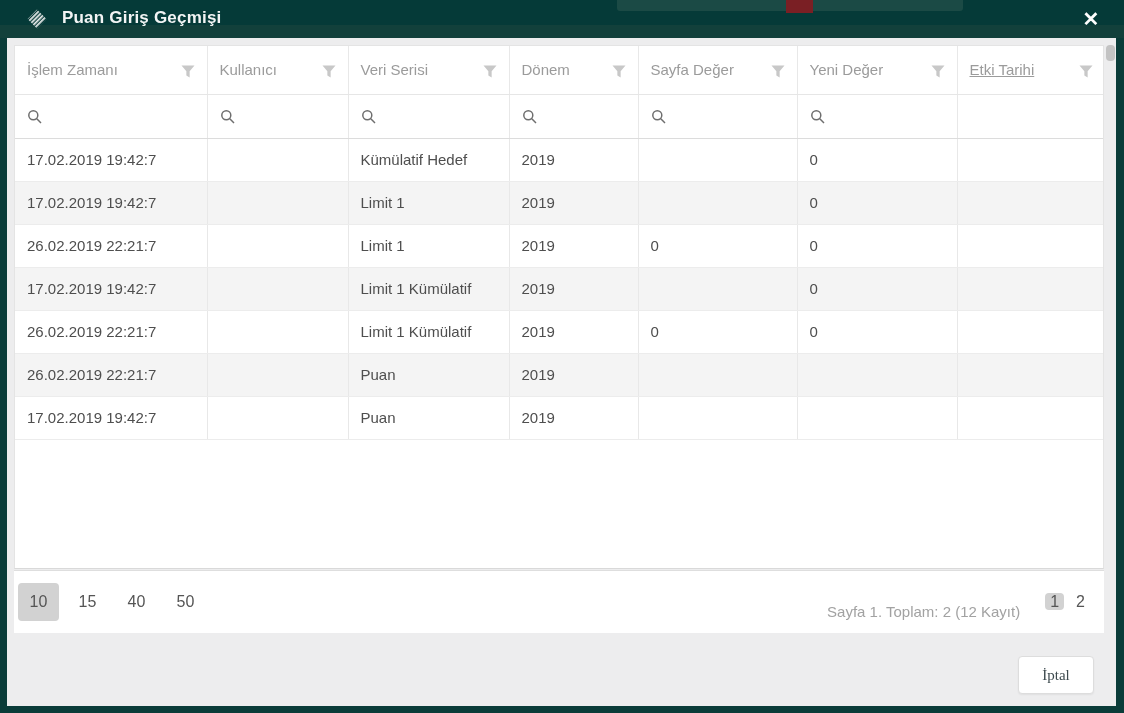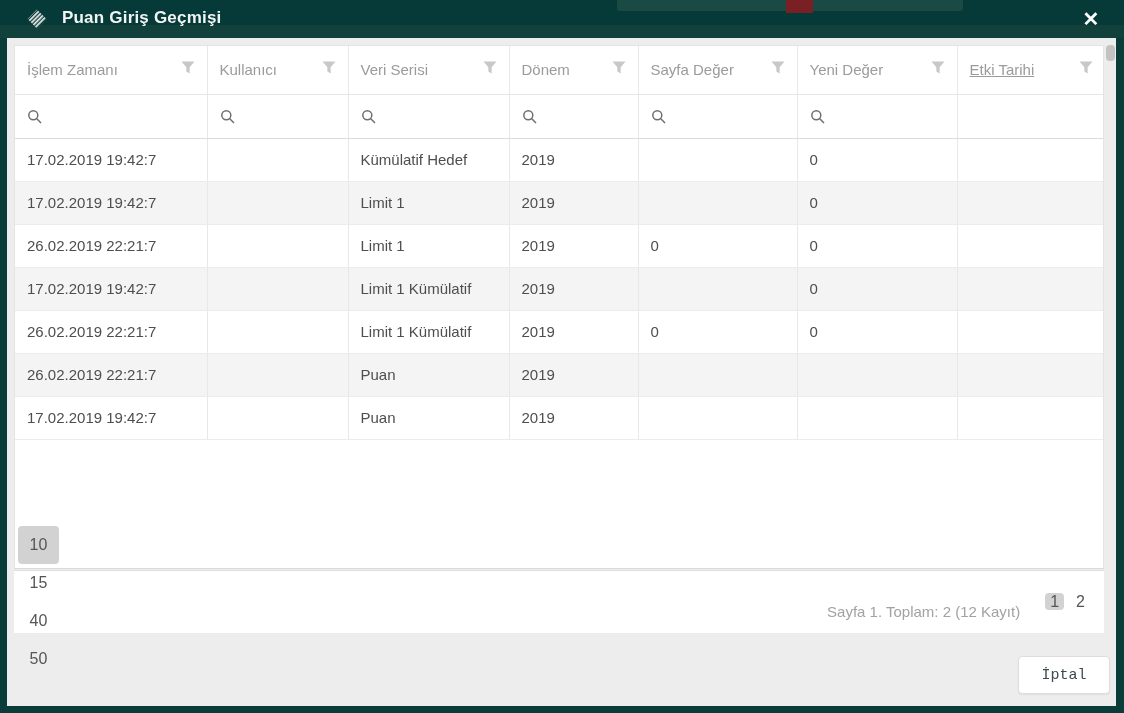--- a/index.html
+++ b/index.html
@@ -50,61 +50,61 @@
   table.grid { border-collapse: collapse; table-layout: fixed; width: 1089px; }
   .grid th, .grid td {
     border-right: 1px solid #e8e8e8; padding: 0 12px; overflow: hidden;
     white-space: nowrap; text-align: left; font-weight: normal;
   }
   .grid th:last-child, .grid td:last-child { border-right: none; text-decoration: underline; }
   .grid thead tr.hdr th {
     height: 48px; color: #9b9b9b; font-size: 15px; background: #ffffff;
     border-bottom: 1px solid #e6e6e6; cursor: pointer;
   }
-  .hdr-inner { display: flex; align-items: flex-start; justify-content: space-between; }
+  .hdr-inner { display: flex; align-items: flex-end; justify-content: space-between; }
   .funnel { flex: 0 0 auto; margin-left: 4px; cursor: pointer; }
   .grid thead tr.flt td {
     height: 44px; border-bottom: 1px solid #dcdcdc; background: #ffffff; cursor: text;
   }
   .grid tbody td { height: 43px; color: #4e4e4e; font-size: 15px; border-bottom: 1px solid #ececec; }
   .grid tbody tr:nth-child(even) td { background: #f4f4f4; }
 
   .scroll-thumb {
     position: absolute; left: 1106px; top: 45px; width: 9px; height: 16px;
     background: #c3c3c3; border-radius: 4px; cursor: grab;
   }
 
   
   .pager {
     position: absolute; left: 14px; top: 570px; width: 1090px; height: 63px;
     background: #ffffff; border-top: 1px solid #dedede;
     display: flex; align-items: center; justify-content: space-between;
     padding: 0 14px 0 4px;
   }
-  .page-sizes { display: flex; align-items: center; flex-direction: column; }
+  .page-sizes { display: flex; align-items: center; }
   .psize {
     min-width: 41px; height: 38px; line-height: 38px; text-align: center;
     color: #555555; font-size: 16px; border-radius: 4px; margin-right: 8px;
     cursor: pointer; padding: 0 6px;
   }
   .psize.sel { background: #d2d2d2; }
   .pager-right { display: flex; align-items: flex-end; }
   .pager-summary { color: #a2a2a2; font-size: 15px; margin-right: 18px; }
   .pnum {
     min-width: 26px; height: 36px; line-height: 36px; text-align: center;
     color: #555555; font-size: 16px; border-radius: 4px; margin-left: 7px;
     cursor: pointer; padding: 0 5px;
   }
   .pnum.sel { background: #d2d2d2; }
 
   
   .cancel-btn {
-    position: absolute; left: 1018px; top: 656px; width: 92px; height: 38px;
+    position: absolute; left: 1018px; top: 656px; width: 76px; height: 38px;
     background: #ffffff; border: 1px solid #dddddd; border-radius: 4px;
-    color: #3d4a4e; font-size: 15px; font-family: Liberation Mono, monospace;
+    color: #3d4a4e; font-size: 15px; font-family: Liberation Serif, serif;
     cursor: pointer; box-shadow: 0 1px 2px rgba(0,0,0,0.06);
   }
 </style>
 </head>
 <body>
 
 <div class="page">
 
   <div class="titlebar">
     <div class="bg-tab"></div>

